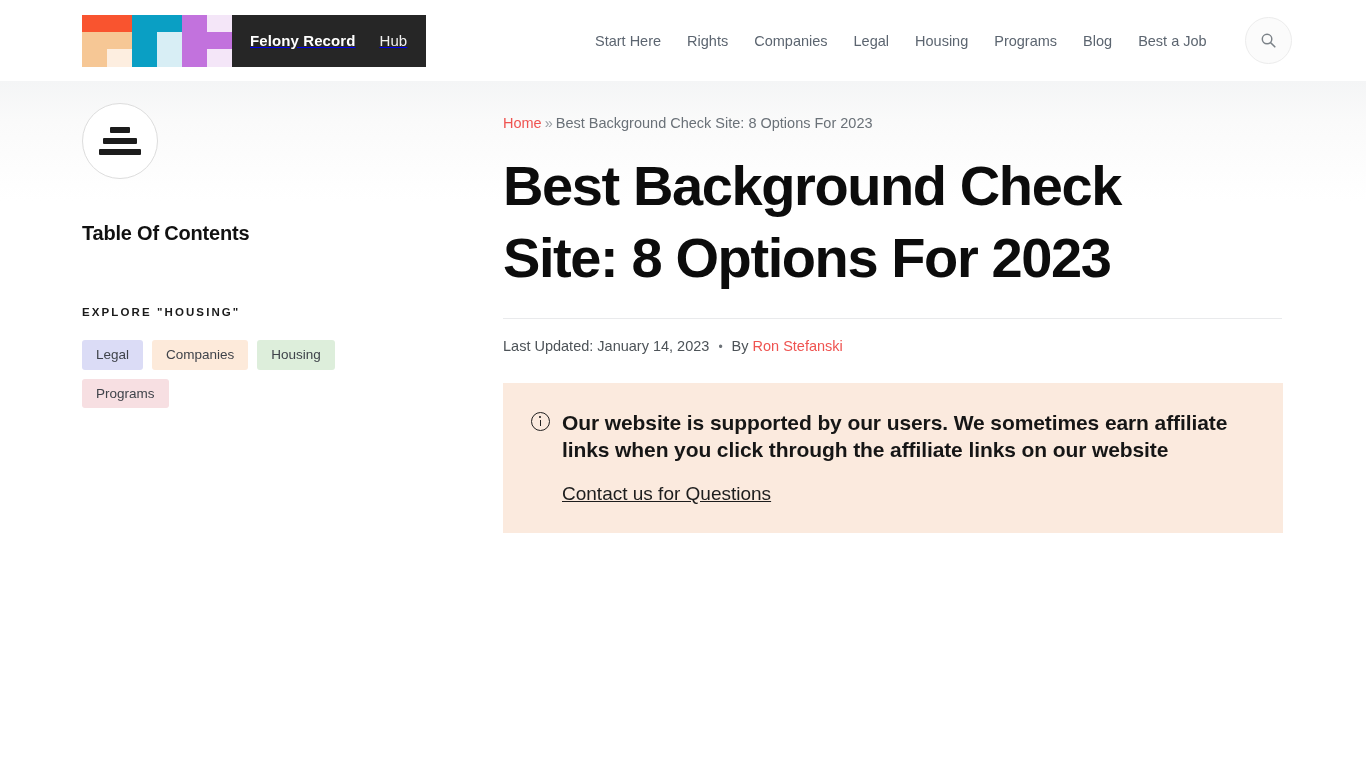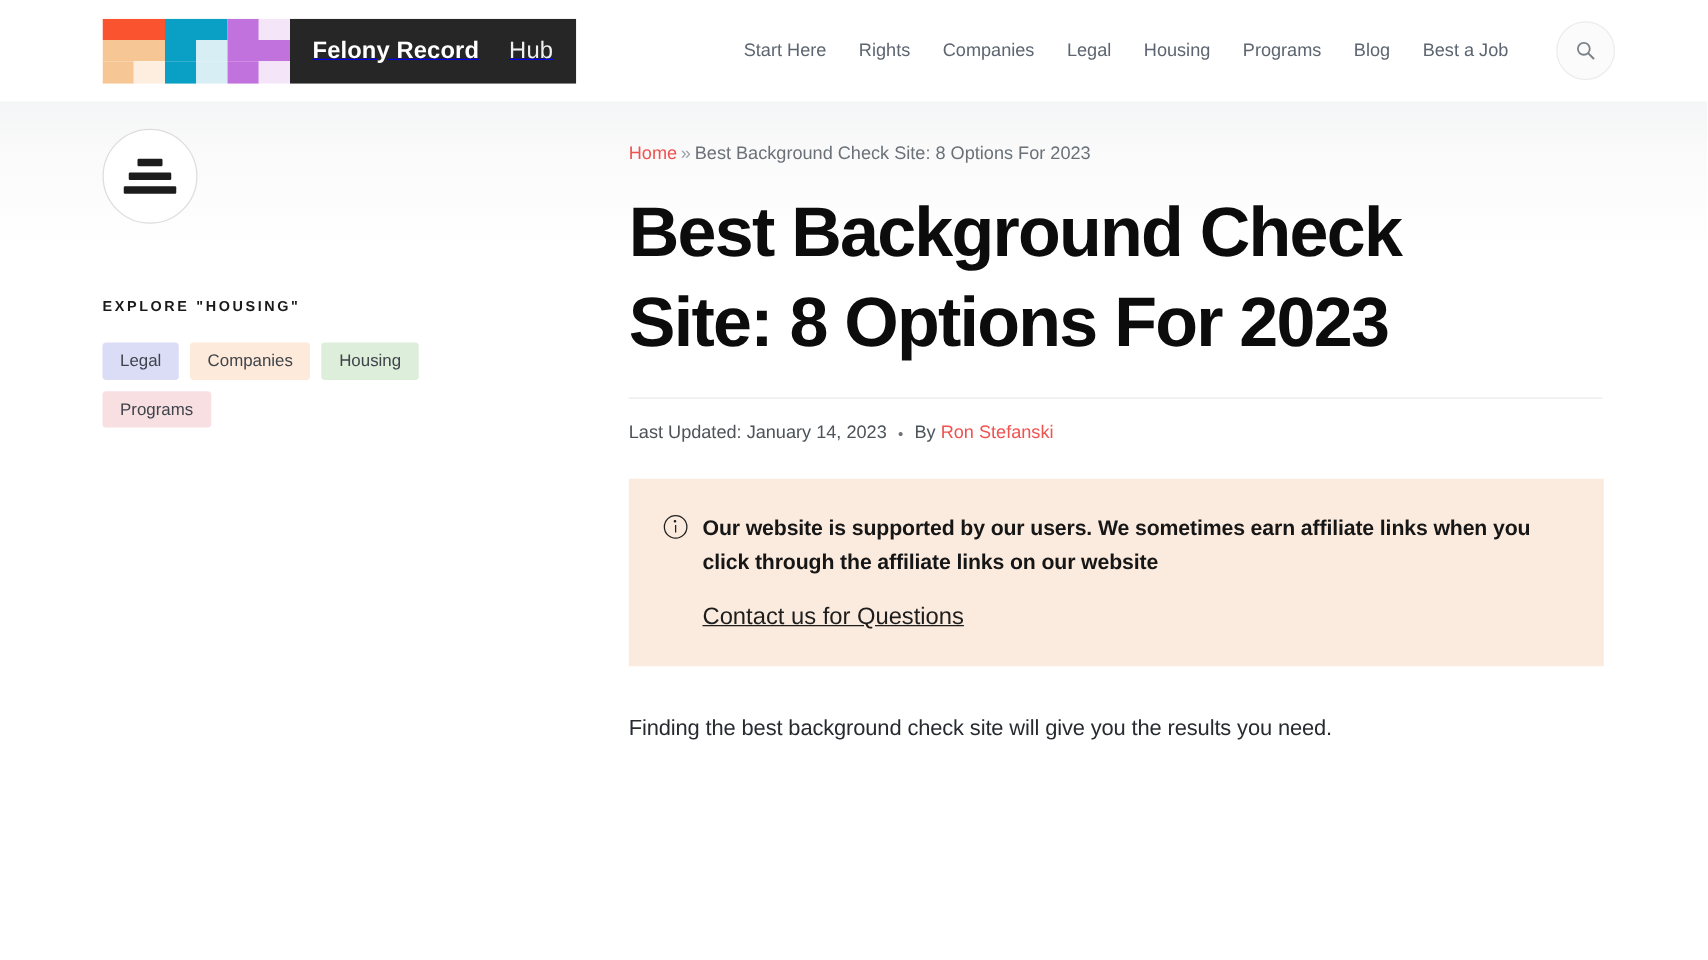--- a/index.html
+++ b/index.html
@@ -33,21 +33,21 @@
     grid-template-columns: 1fr 1fr;
     grid-template-rows: 1fr 1fr 1fr;
   }
   .mark span { display: block; }
   .logo-text {
     background: #262626;
     color: #ffffff;
     display: flex;
     align-items: center;
     padding: 0 19px 0 18px;
-    font-size: 19px;
+    font-size: 15px;
     letter-spacing: .1px;
     white-space: nowrap;
   }
   .logo-text b { font-weight: 700; }
   .logo-text i { font-style: normal; font-weight: 400; margin-left: 4px; color: #efefef; padding-left: 20px; }
 
   .nav {
     position: absolute;
     left: 595px;
     top: 33px;
@@ -208,21 +208,21 @@
     border-radius: 50%;
   }
   .notice-icon::after {
     content: "";
     position: absolute;
     left: 7.5px; top: 6.8px;
     width: 1.6px; height: 6.5px;
     background: #1f1f1f;
   }
   .notice-text {
-    font-size: 17px;
+    font-size: 21px;
     font-weight: 700;
     line-height: 27px;
     color: #161616;
     letter-spacing: -.1px;
     max-width: 700px;
   }
   .notice-link {
     display: inline-block;
     margin-top: 20px;
     margin-left: 31px;
@@ -298,20 +298,21 @@
 <div class="page-inner">
 
   <aside class="sidebar">
 
     <div class="toc-circle">
       <i class="b1"></i>
       <i class="b2"></i>
       <i class="b3"></i>
     </div>
 
+    <div class="toc-title">Table Of Contents</div>
 
     <div class="explore-label">EXPLORE "HOUSING"</div>
 
     <div class="tags">
       <a class="tag" href="#" style="background:#dbdcf6">Legal</a>
       <a class="tag" href="#" style="background:#fdeada">Companies</a>
       <a class="tag" href="#" style="background:#ddeedb">Housing</a>
       <a class="tag" href="#" style="background:#f7dfe2">Programs</a>
     </div>
   </aside>
@@ -334,18 +335,17 @@
 
     <section class="notice">
       <div class="notice-row">
         <span class="notice-icon"></span>
         <div class="notice-text">Our website is supported by our users. We sometimes earn affiliate links when you click through the affiliate links on our website</div>
       </div>
       <a class="notice-link" href="#">Contact us for Questions</a>
     </section>
 
     <div class="body-copy">
-      <p>Finding the best background check site will give you the results you need.</p>
     </div>
   </main>
 
 </div>
 </div>
 
 </body></html>

